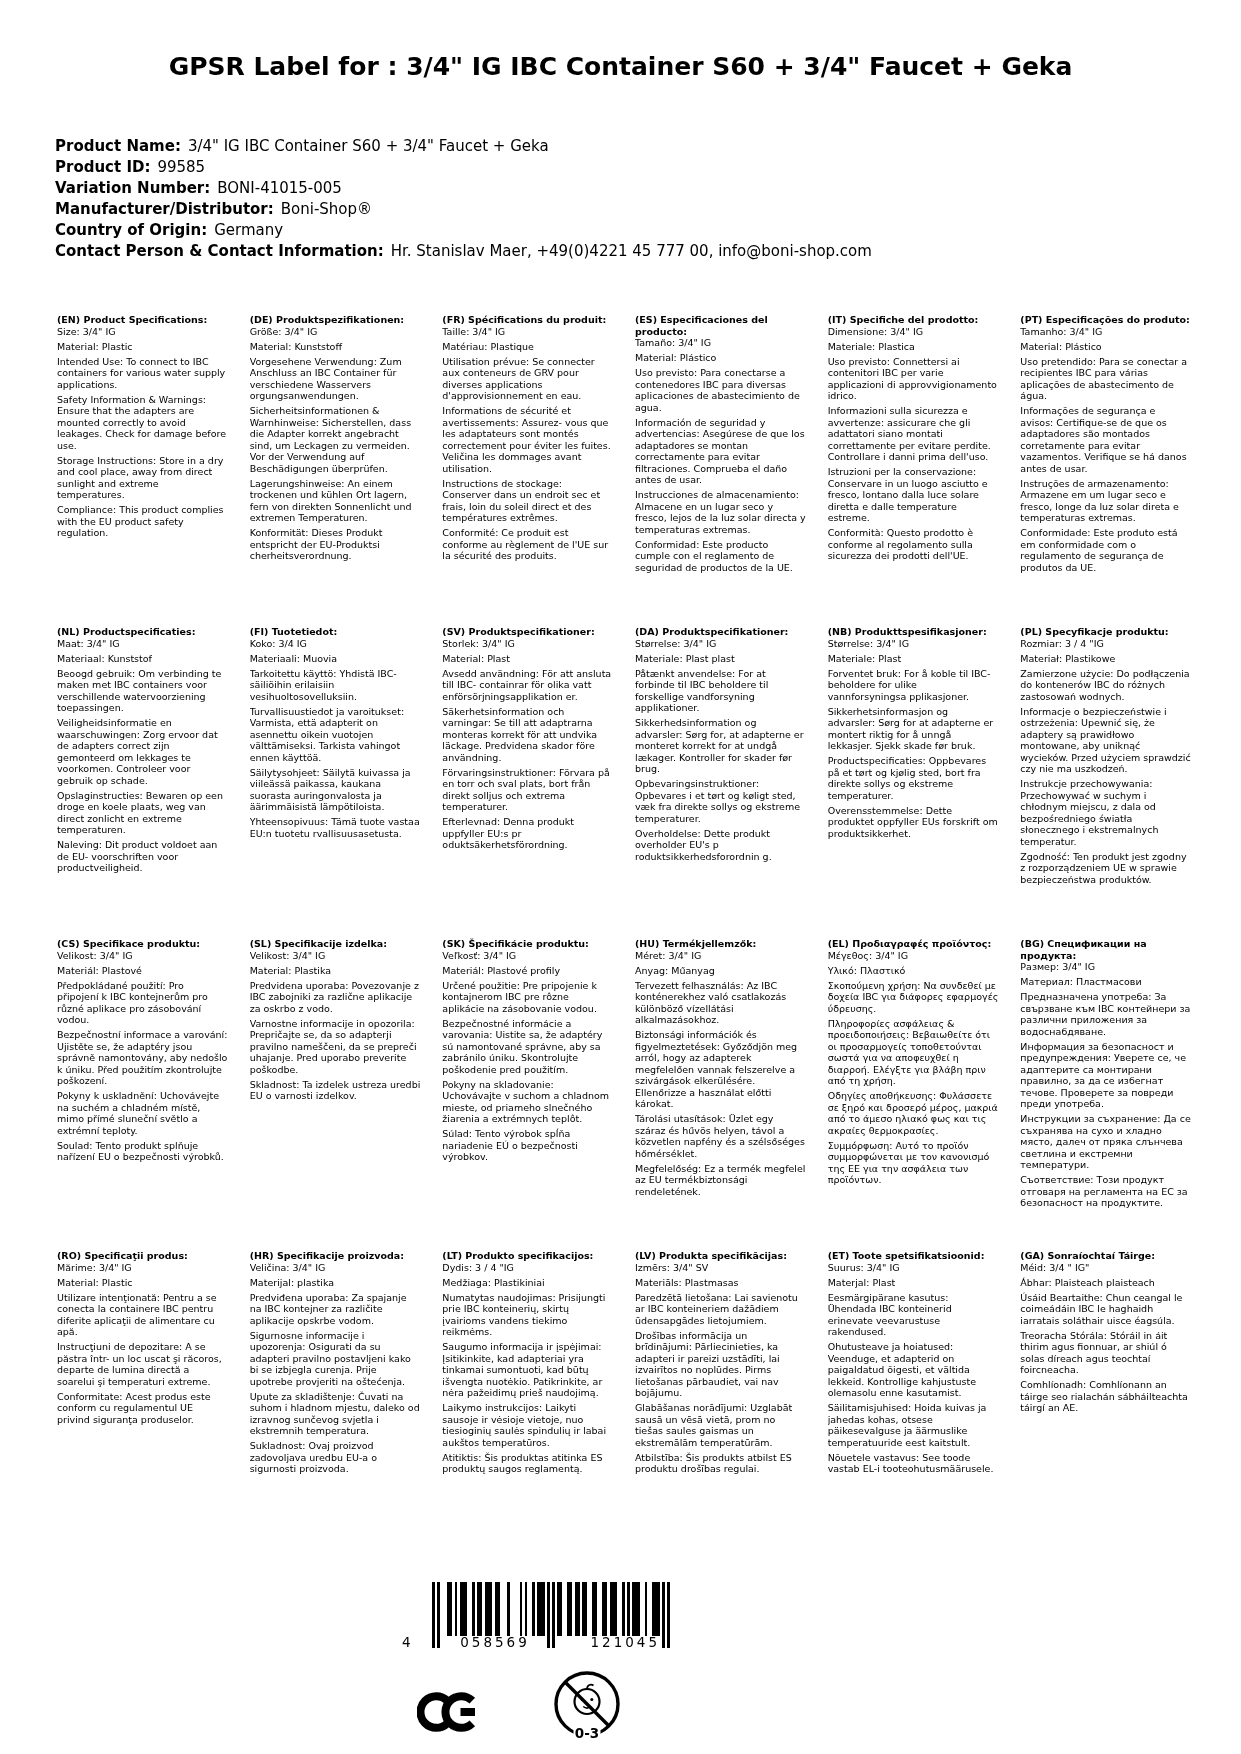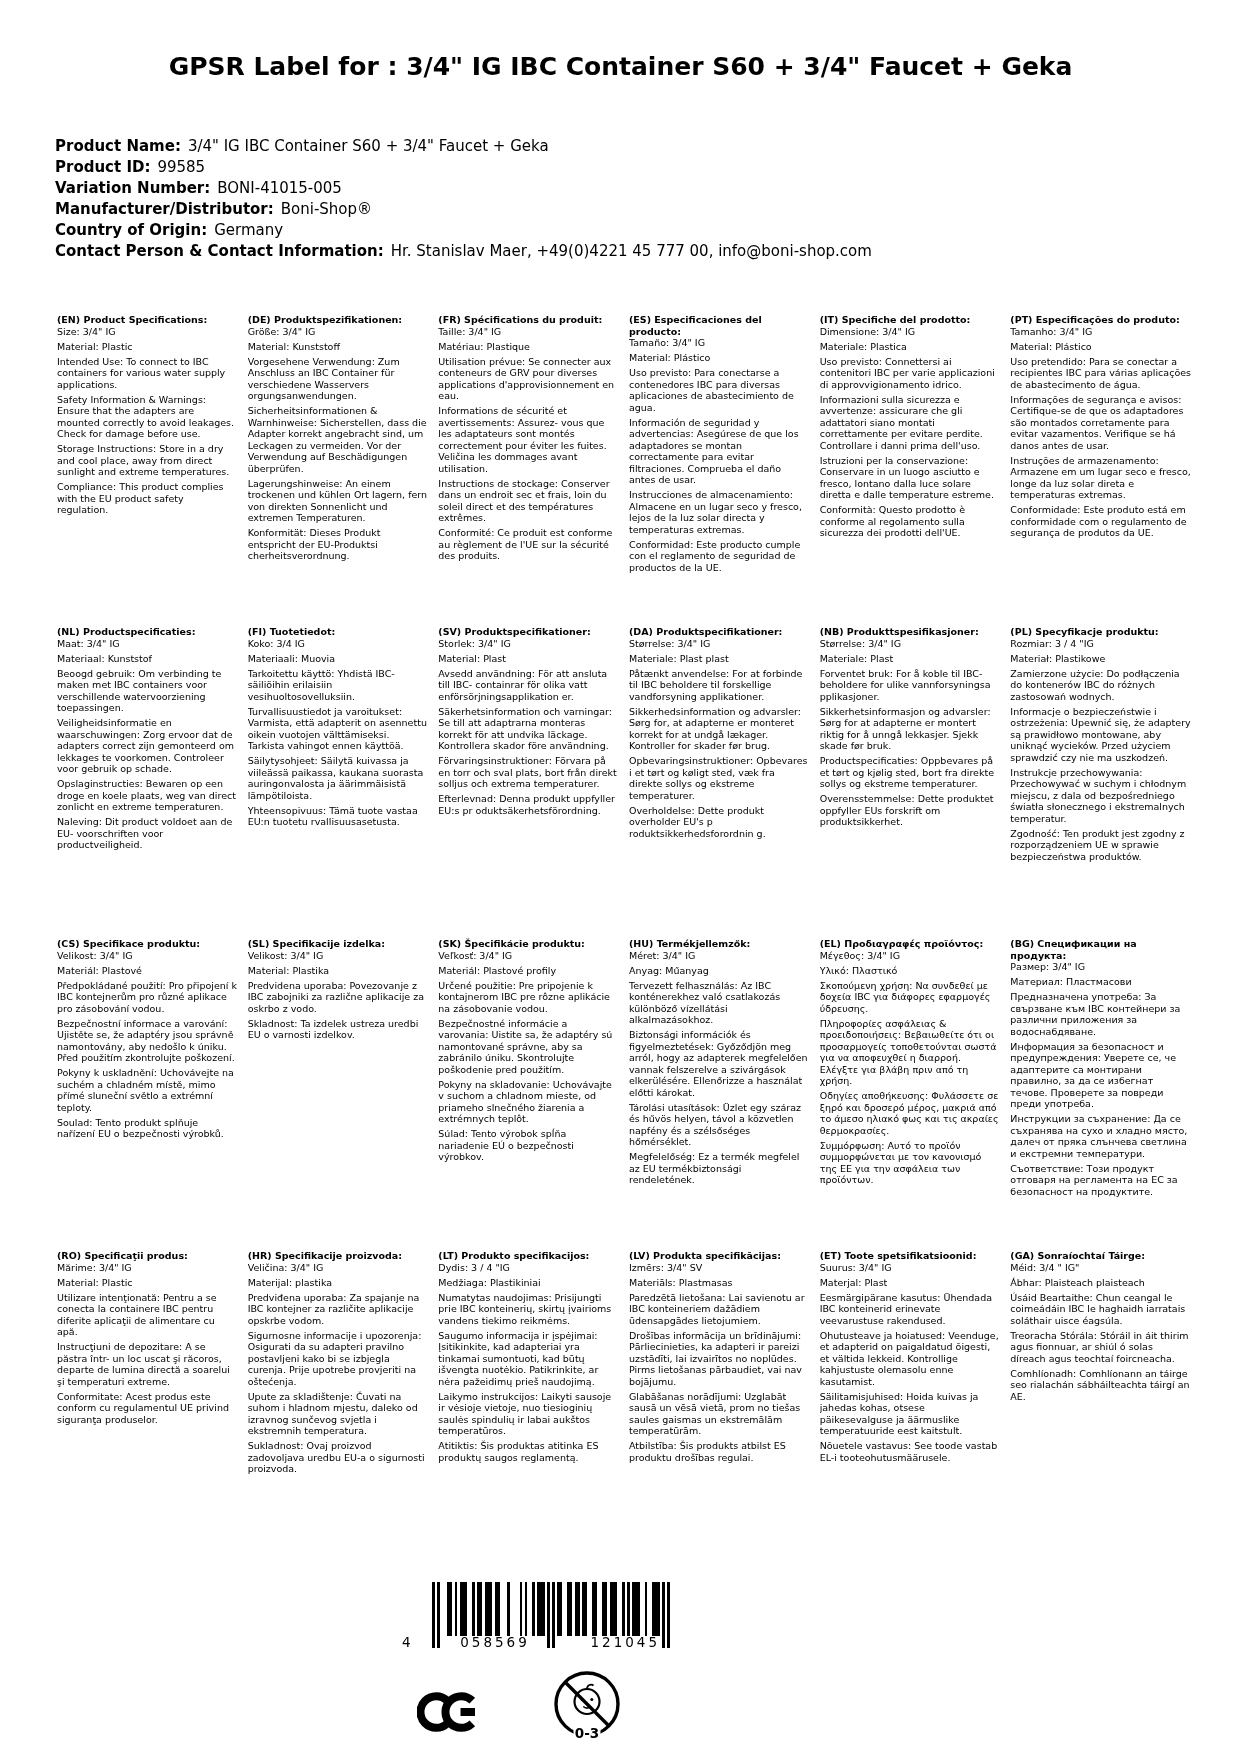--- a/index.html
+++ b/index.html
@@ -4,21 +4,21 @@
 <style>
   html,body{margin:0;padding:0;background:#fff;}
   .page{position:relative;width:1241px;height:1754px;background:#ffffff;color:#000;
         font-family:"DejaVu Sans","Liberation Sans",sans-serif;overflow:hidden;}
   .title{position:absolute;top:52px;left:0;width:100%;text-align:center;
          font-size:25px;font-weight:bold;margin:0;}
   .product-info{position:absolute;left:55px;top:136px;font-size:15px;line-height:21px;}
   .pi-label{font-weight:bold;}
   .pi-value{margin-left:7px;}
   .spec-grid{position:absolute;left:57px;top:314px;width:1134px;display:grid;
-             grid-template-columns:repeat(6,1fr);column-gap:10px;grid-auto-rows:312px;}
+             grid-template-columns:repeat(6,1fr);column-gap:22px;grid-auto-rows:312px;}
   .spec-block{overflow:hidden;}
   .spec-heading{font-weight:bold;font-size:9.5px;line-height:11.5px;margin:0;}
   .spec-par{margin:0 0 3.5px 0;font-size:9.5px;line-height:11.5px;}
   .barcode-wrap{position:absolute;left:432px;top:1582px;width:238px;height:86px;}
   .barcode-svg{position:absolute;left:0;top:0;}
   .bc-digit{position:absolute;top:52px;font-size:13.5px;letter-spacing:3px;line-height:16px;}
   .bc-lead{left:-30px;letter-spacing:0;}
   .bc-left{left:10px;width:106px;text-align:center;}
   .bc-right{left:122px;width:106px;text-align:right;}
   .ce-wrap{position:absolute;left:417px;top:1687px;}
@@ -125,21 +125,21 @@
         <p class="spec-par">Tarkoitettu käyttö: Yhdistä IBC-säiliöihin erilaisiin vesihuoltosovelluksiin.</p>
         <p class="spec-par">Turvallisuustiedot ja varoitukset: Varmista, että adapterit on asennettu oikein vuotojen välttämiseksi. Tarkista vahingot ennen käyttöä.</p>
         <p class="spec-par">Säilytysohjeet: Säilytä kuivassa ja viileässä paikassa, kaukana suorasta auringonvalosta ja äärimmäisistä lämpötiloista.</p>
         <p class="spec-par">Yhteensopivuus: Tämä tuote vastaa EU:n tuotetu rvallisuusasetusta.</p>
       </div>
       <div class="spec-block">
         <div class="spec-heading">(SV) Produktspecifikationer:</div>
         <p class="spec-par">Storlek: 3/4" IG</p>
         <p class="spec-par">Material: Plast</p>
         <p class="spec-par">Avsedd användning: För att ansluta till IBC- containrar för olika vatt enförsörjningsapplikation er.</p>
-        <p class="spec-par">Säkerhetsinformation och varningar: Se till att adaptrarna monteras korrekt för att undvika läckage. Kontrollera skador före användning.</p>
+        <p class="spec-par">Säkerhetsinformation och varningar: Se till att adaptrarna monteras korrekt för att undvika läckage. Predvidena skador före användning.</p>
         <p class="spec-par">Förvaringsinstruktioner: Förvara på en torr och sval plats, bort från direkt solljus och extrema temperaturer.</p>
         <p class="spec-par">Efterlevnad: Denna produkt uppfyller EU:s pr oduktsäkerhetsförordning.</p>
       </div>
       <div class="spec-block">
         <div class="spec-heading">(DA) Produktspecifikationer:</div>
         <p class="spec-par">Størrelse: 3/4" IG</p>
         <p class="spec-par">Materiale: Plast plast</p>
         <p class="spec-par">Påtænkt anvendelse: For at forbinde til IBC beholdere til forskellige vandforsyning applikationer.</p>
         <p class="spec-par">Sikkerhedsinformation og advarsler: Sørg for, at adapterne er monteret korrekt for at undgå lækager. Kontroller for skader før brug.</p>
         <p class="spec-par">Opbevaringsinstruktioner: Opbevares i et tørt og køligt sted, væk fra direkte sollys og ekstreme temperaturer.</p>
@@ -170,20 +170,21 @@
         <p class="spec-par">Předpokládané použití: Pro připojení k IBC kontejnerům pro různé aplikace pro zásobování vodou.</p>
         <p class="spec-par">Bezpečnostní informace a varování: Ujistěte se, že adaptéry jsou správně namontovány, aby nedošlo k úniku. Před použitím zkontrolujte poškození.</p>
         <p class="spec-par">Pokyny k uskladnění: Uchovávejte na suchém a chladném místě, mimo přímé sluneční světlo a extrémní teploty.</p>
         <p class="spec-par">Soulad: Tento produkt splňuje nařízení EU o bezpečnosti výrobků.</p>
       </div>
       <div class="spec-block">
         <div class="spec-heading">(SL) Specifikacije izdelka:</div>
         <p class="spec-par">Velikost: 3/4" IG</p>
         <p class="spec-par">Material: Plastika</p>
         <p class="spec-par">Predvidena uporaba: Povezovanje z IBC zabojniki za različne aplikacije za oskrbo z vodo.</p>
+        <p class="spec-par">Varnostne informacije in opozorila: Prepričajte se, da so adapterji pravilno nameščeni, da se prepreči uhajanje. Pred uporabo preverite poškodbe.</p>
         <p class="spec-par">Skladnost: Ta izdelek ustreza uredbi EU o varnosti izdelkov.</p>
       </div>
       <div class="spec-block">
         <div class="spec-heading">(SK) Špecifikácie produktu:</div>
         <p class="spec-par">Veľkosť: 3/4" IG</p>
         <p class="spec-par">Materiál: Plastové profily</p>
         <p class="spec-par">Určené použitie: Pre pripojenie k kontajnerom IBC pre rôzne aplikácie na zásobovanie vodou.</p>
         <p class="spec-par">Bezpečnostné informácie a varovania: Uistite sa, že adaptéry sú namontované správne, aby sa zabránilo úniku. Skontrolujte poškodenie pred použitím.</p>
         <p class="spec-par">Pokyny na skladovanie: Uchovávajte v suchom a chladnom mieste, od priameho slnečného žiarenia a extrémnych teplôt.</p>
         <p class="spec-par">Súlad: Tento výrobok spĺňa nariadenie EÚ o bezpečnosti výrobkov.</p>

